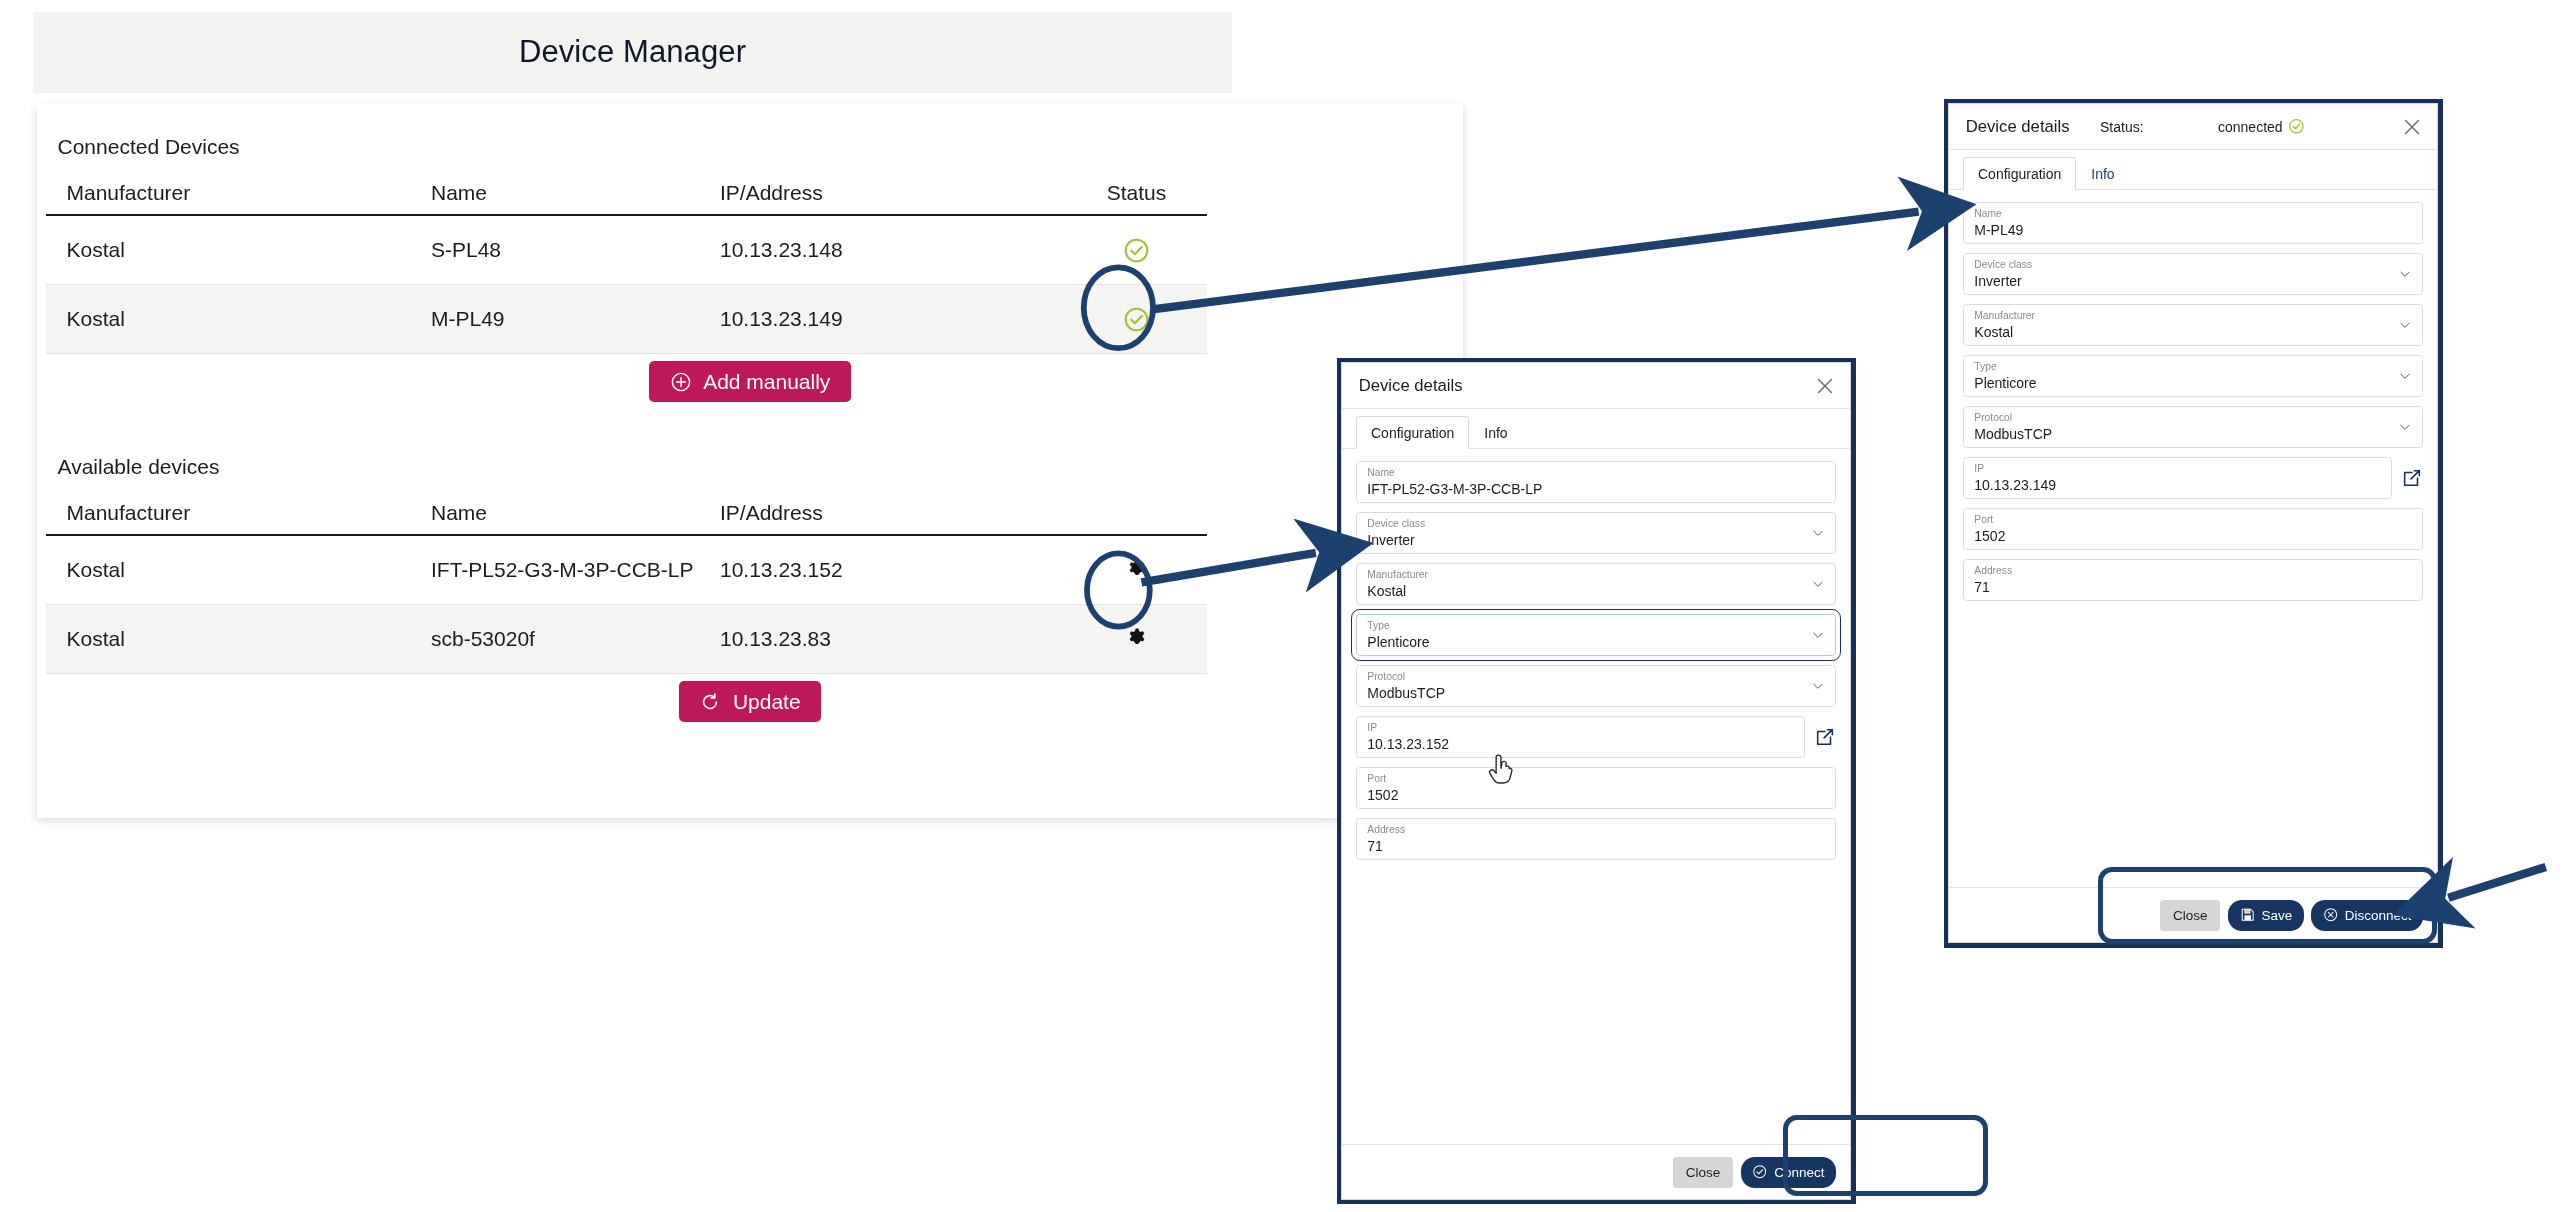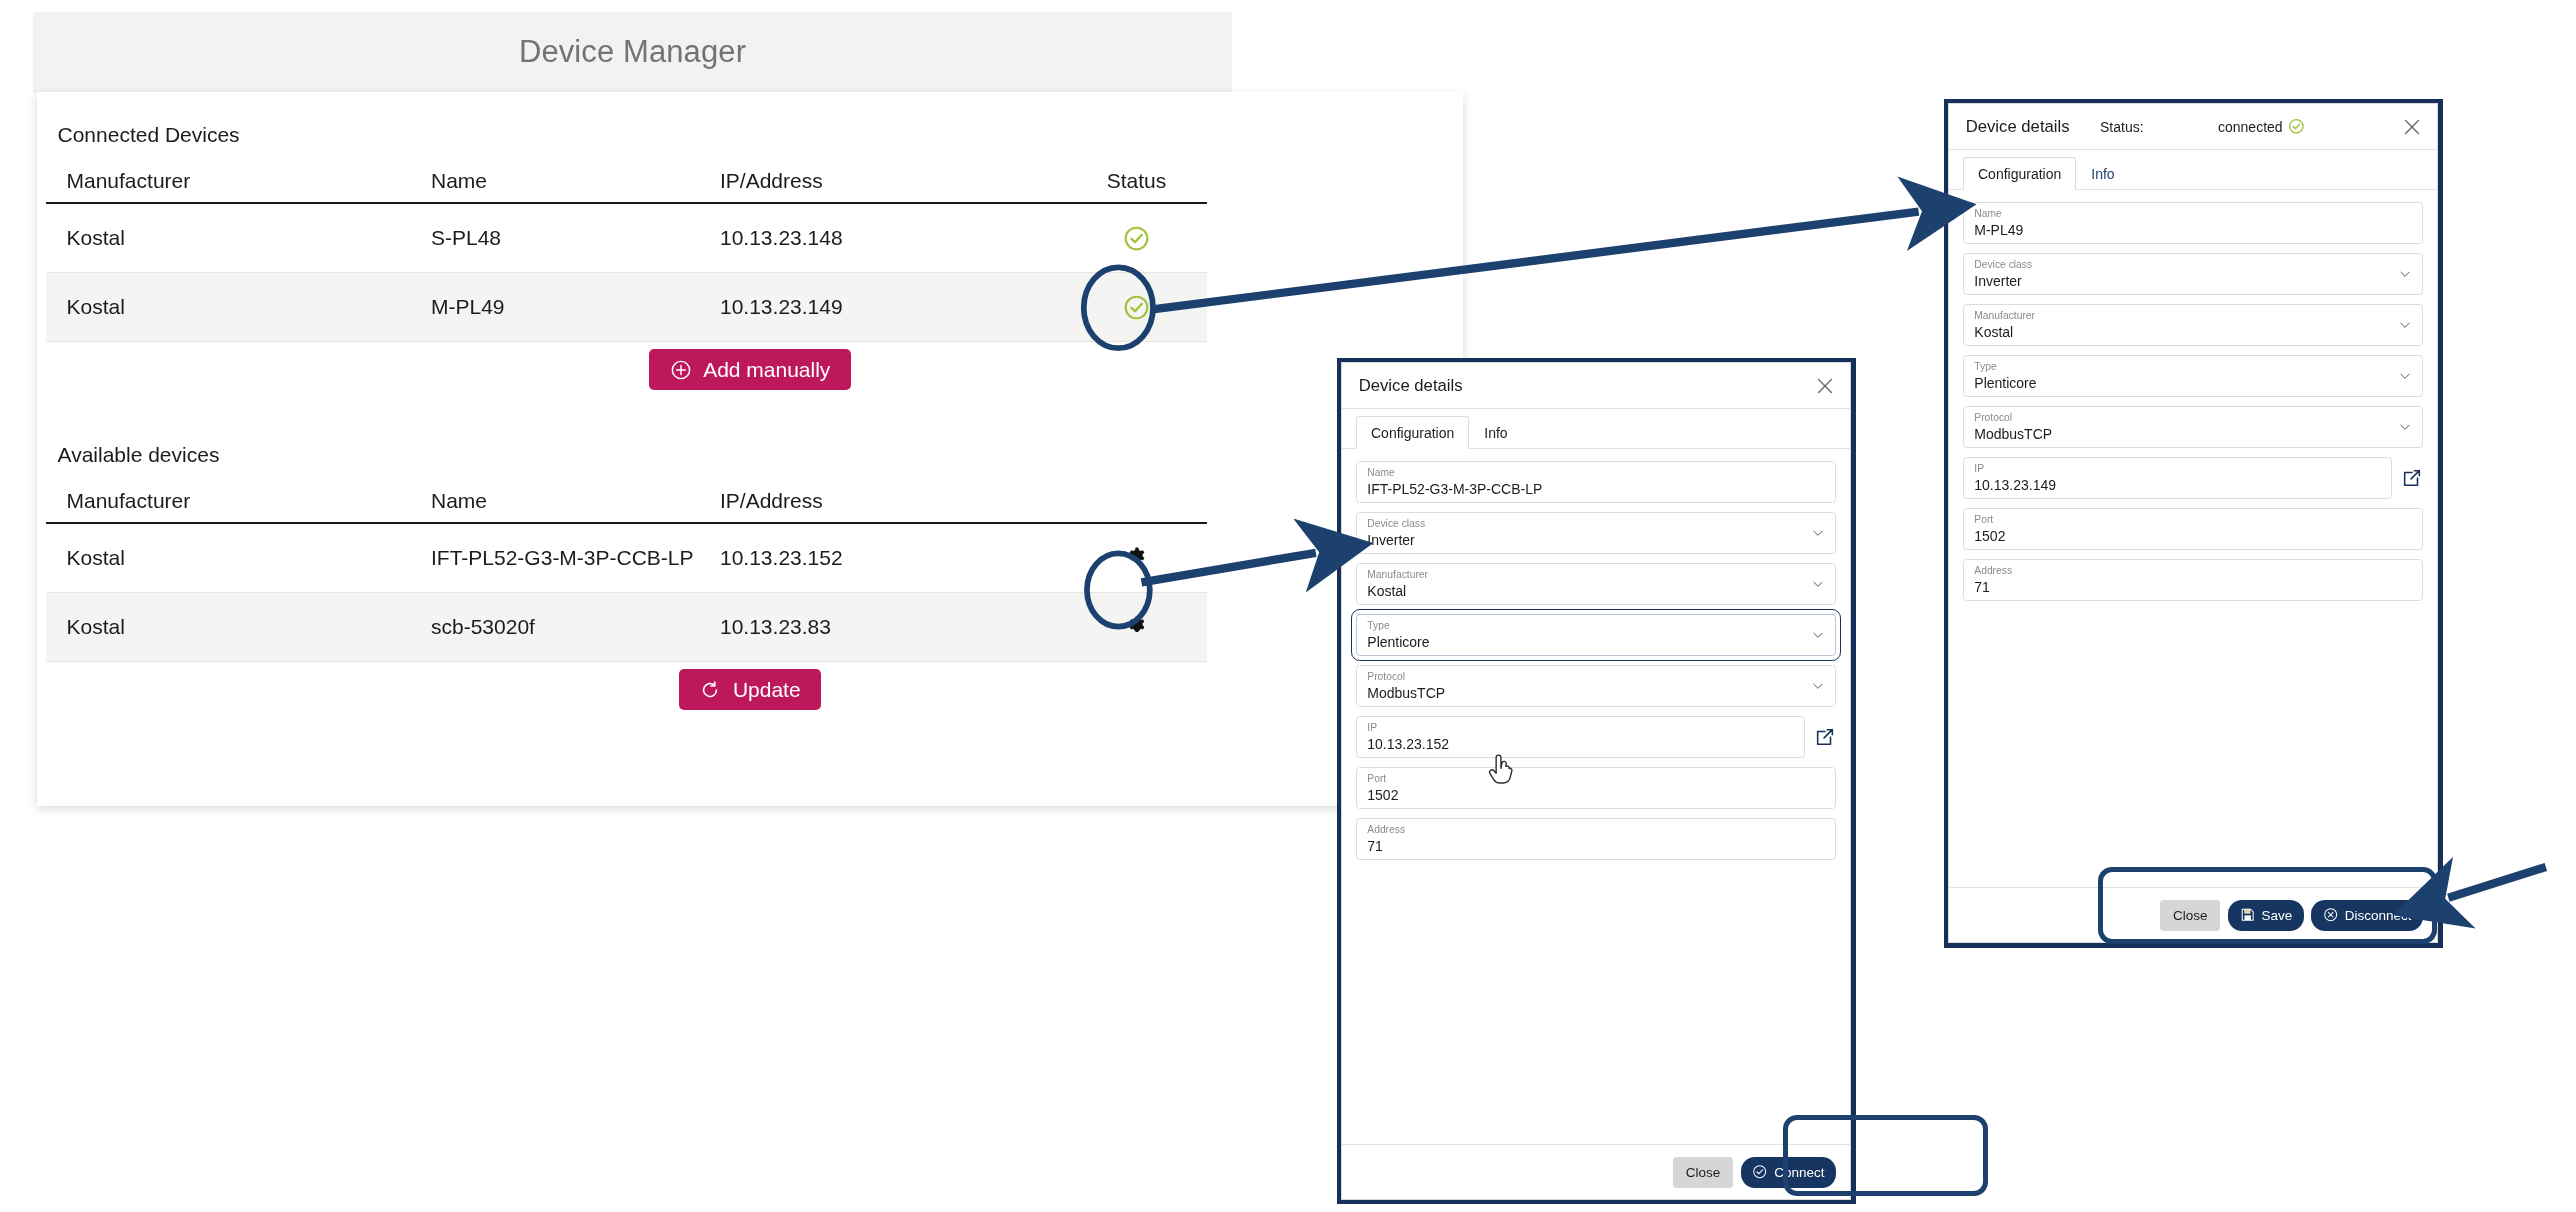--- a/index.html
+++ b/index.html
@@ -12,24 +12,24 @@
   #stage { position: relative; width: 2576px; height: 1212px; }
 
   
   .dm-header {
     position: absolute; left: 33px; top: 11.5px;
     width: 1199px; height: 81px;
     background: #f2f2f0;
     display: flex; align-items: center; justify-content: center;
   }
   .dm-title {
-    font-size: 31px; color: #737373; letter-spacing: 0.1px;
+    font-size: 31px; color: #0f172a; letter-spacing: 0.1px;
   }
   .dm-card {
-    position: absolute; left: 37px; top: 92px;
+    position: absolute; left: 37px; top: 104px;
     width: 1426px; height: 714px;
     background: #ffffff;
     box-shadow: 0 2.6px 9px rgba(0,0,0,0.16);
   }
   .section-label {
     position: absolute; font-size: 21px; color: #1c1c1c;
   }
   .tbl { position: absolute; }
   .tbl-head {
     display: flex; align-items: flex-end;

